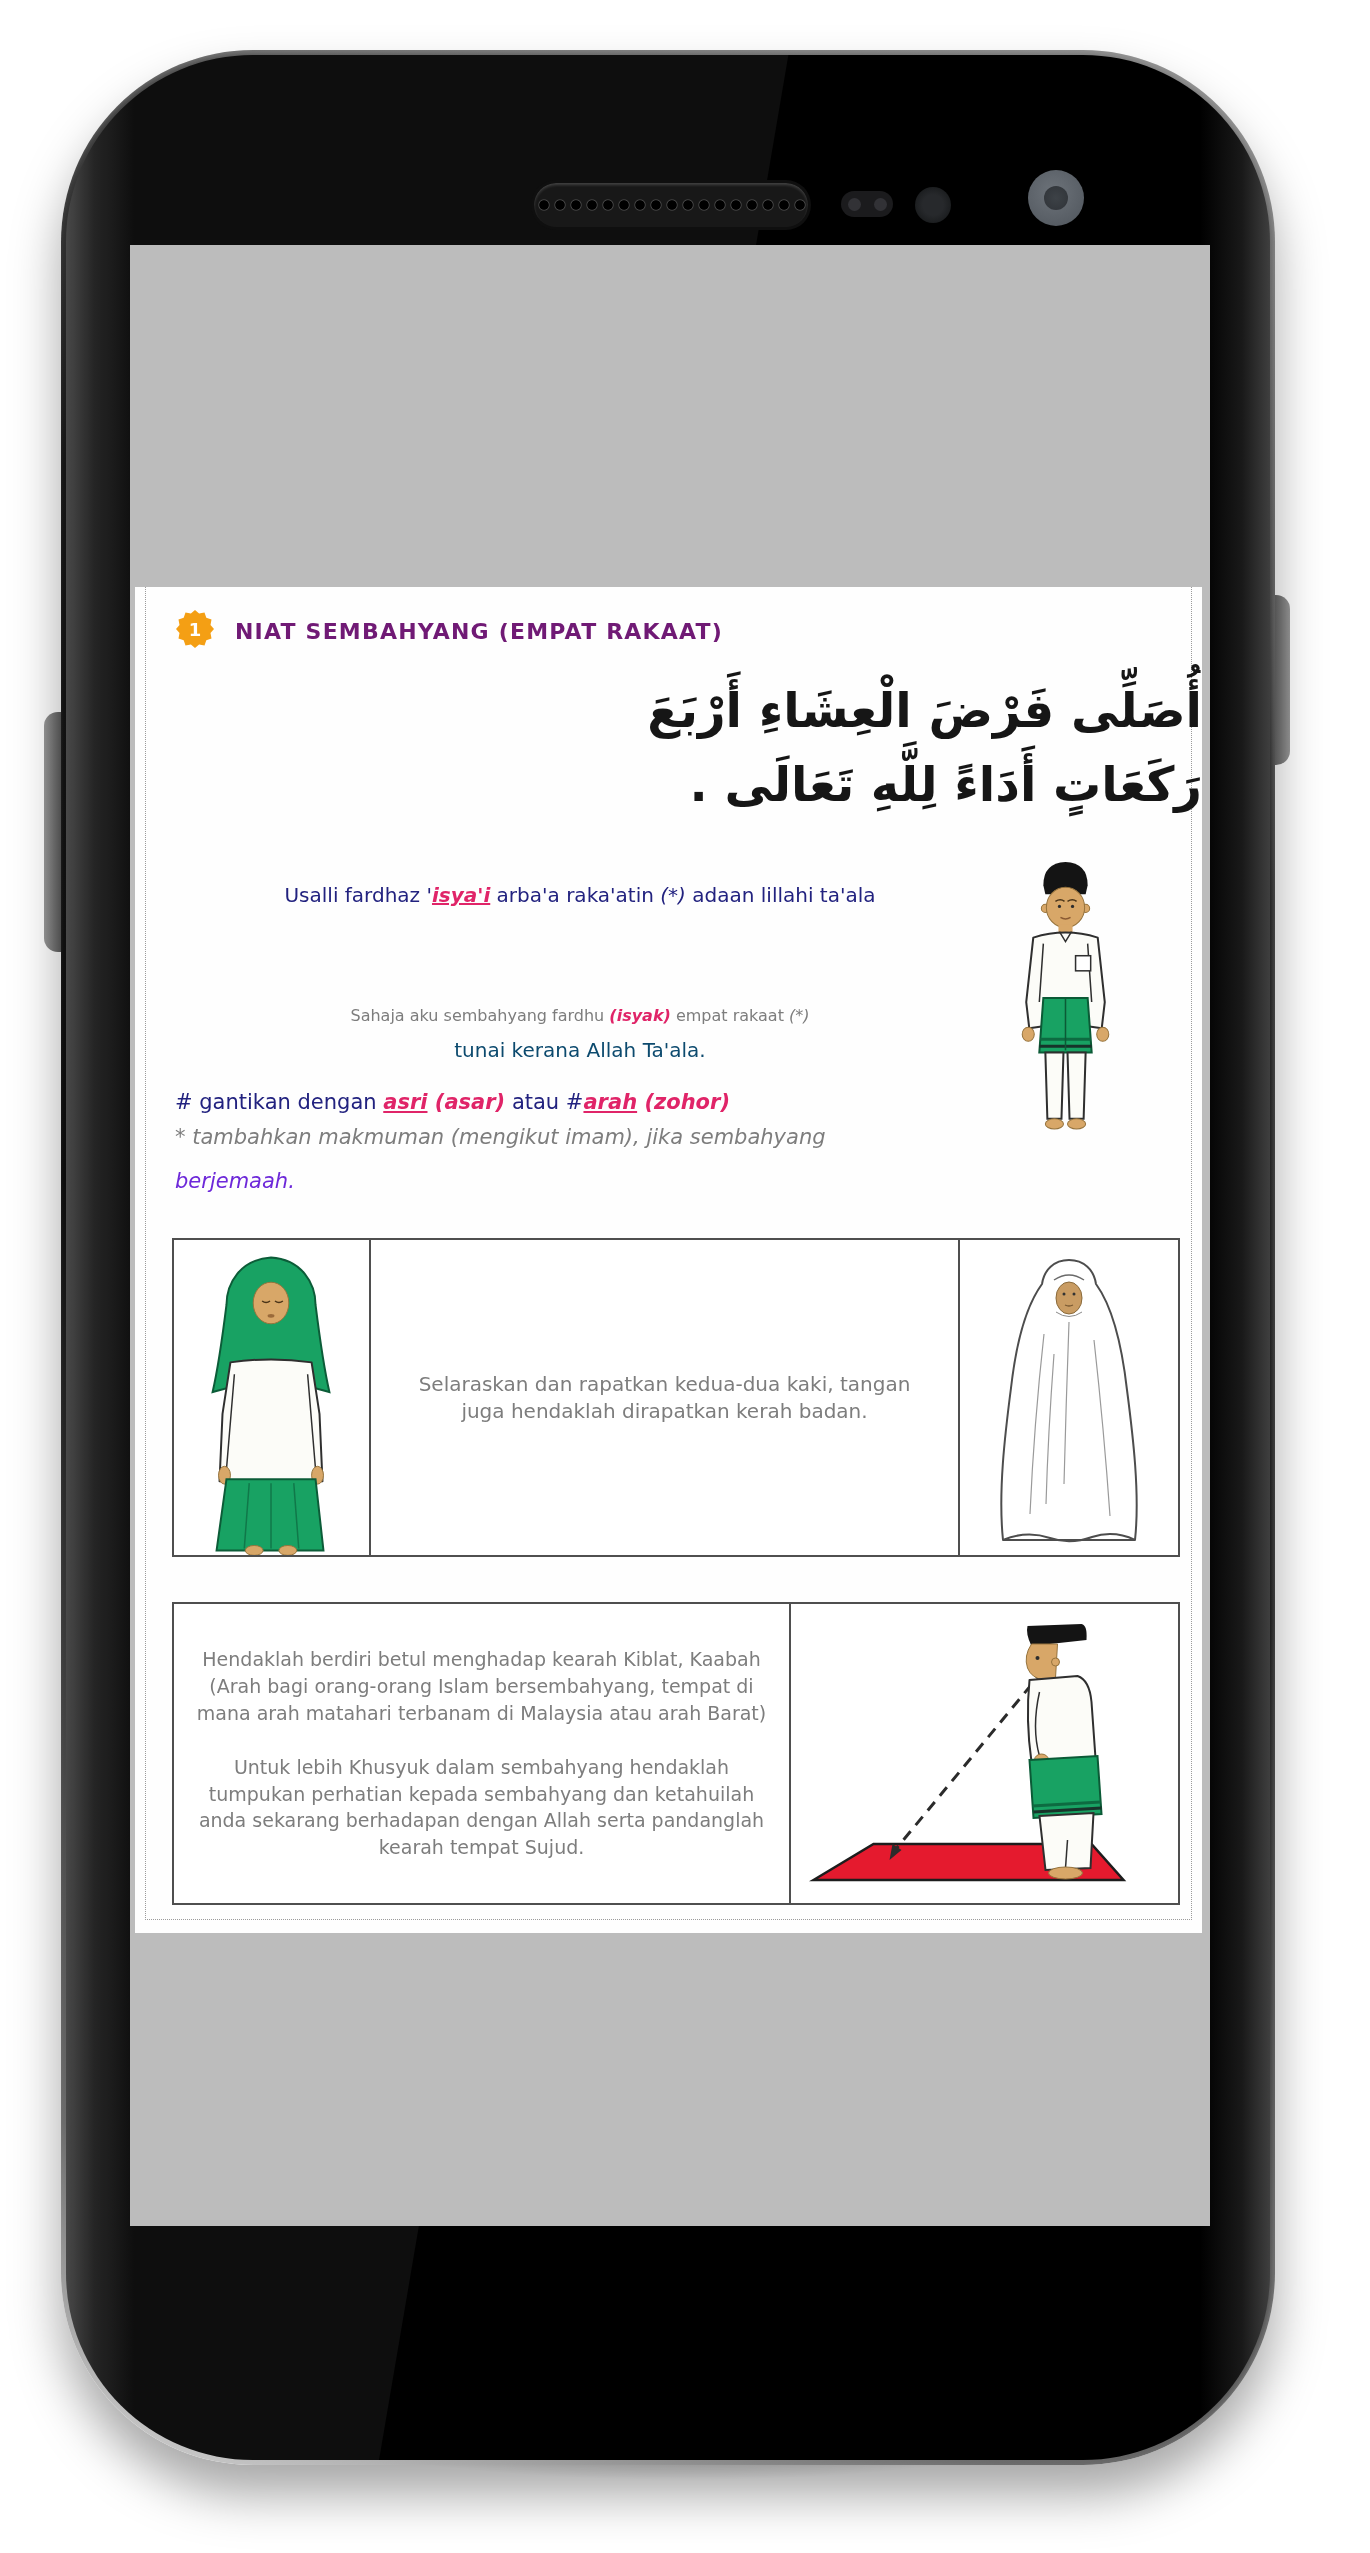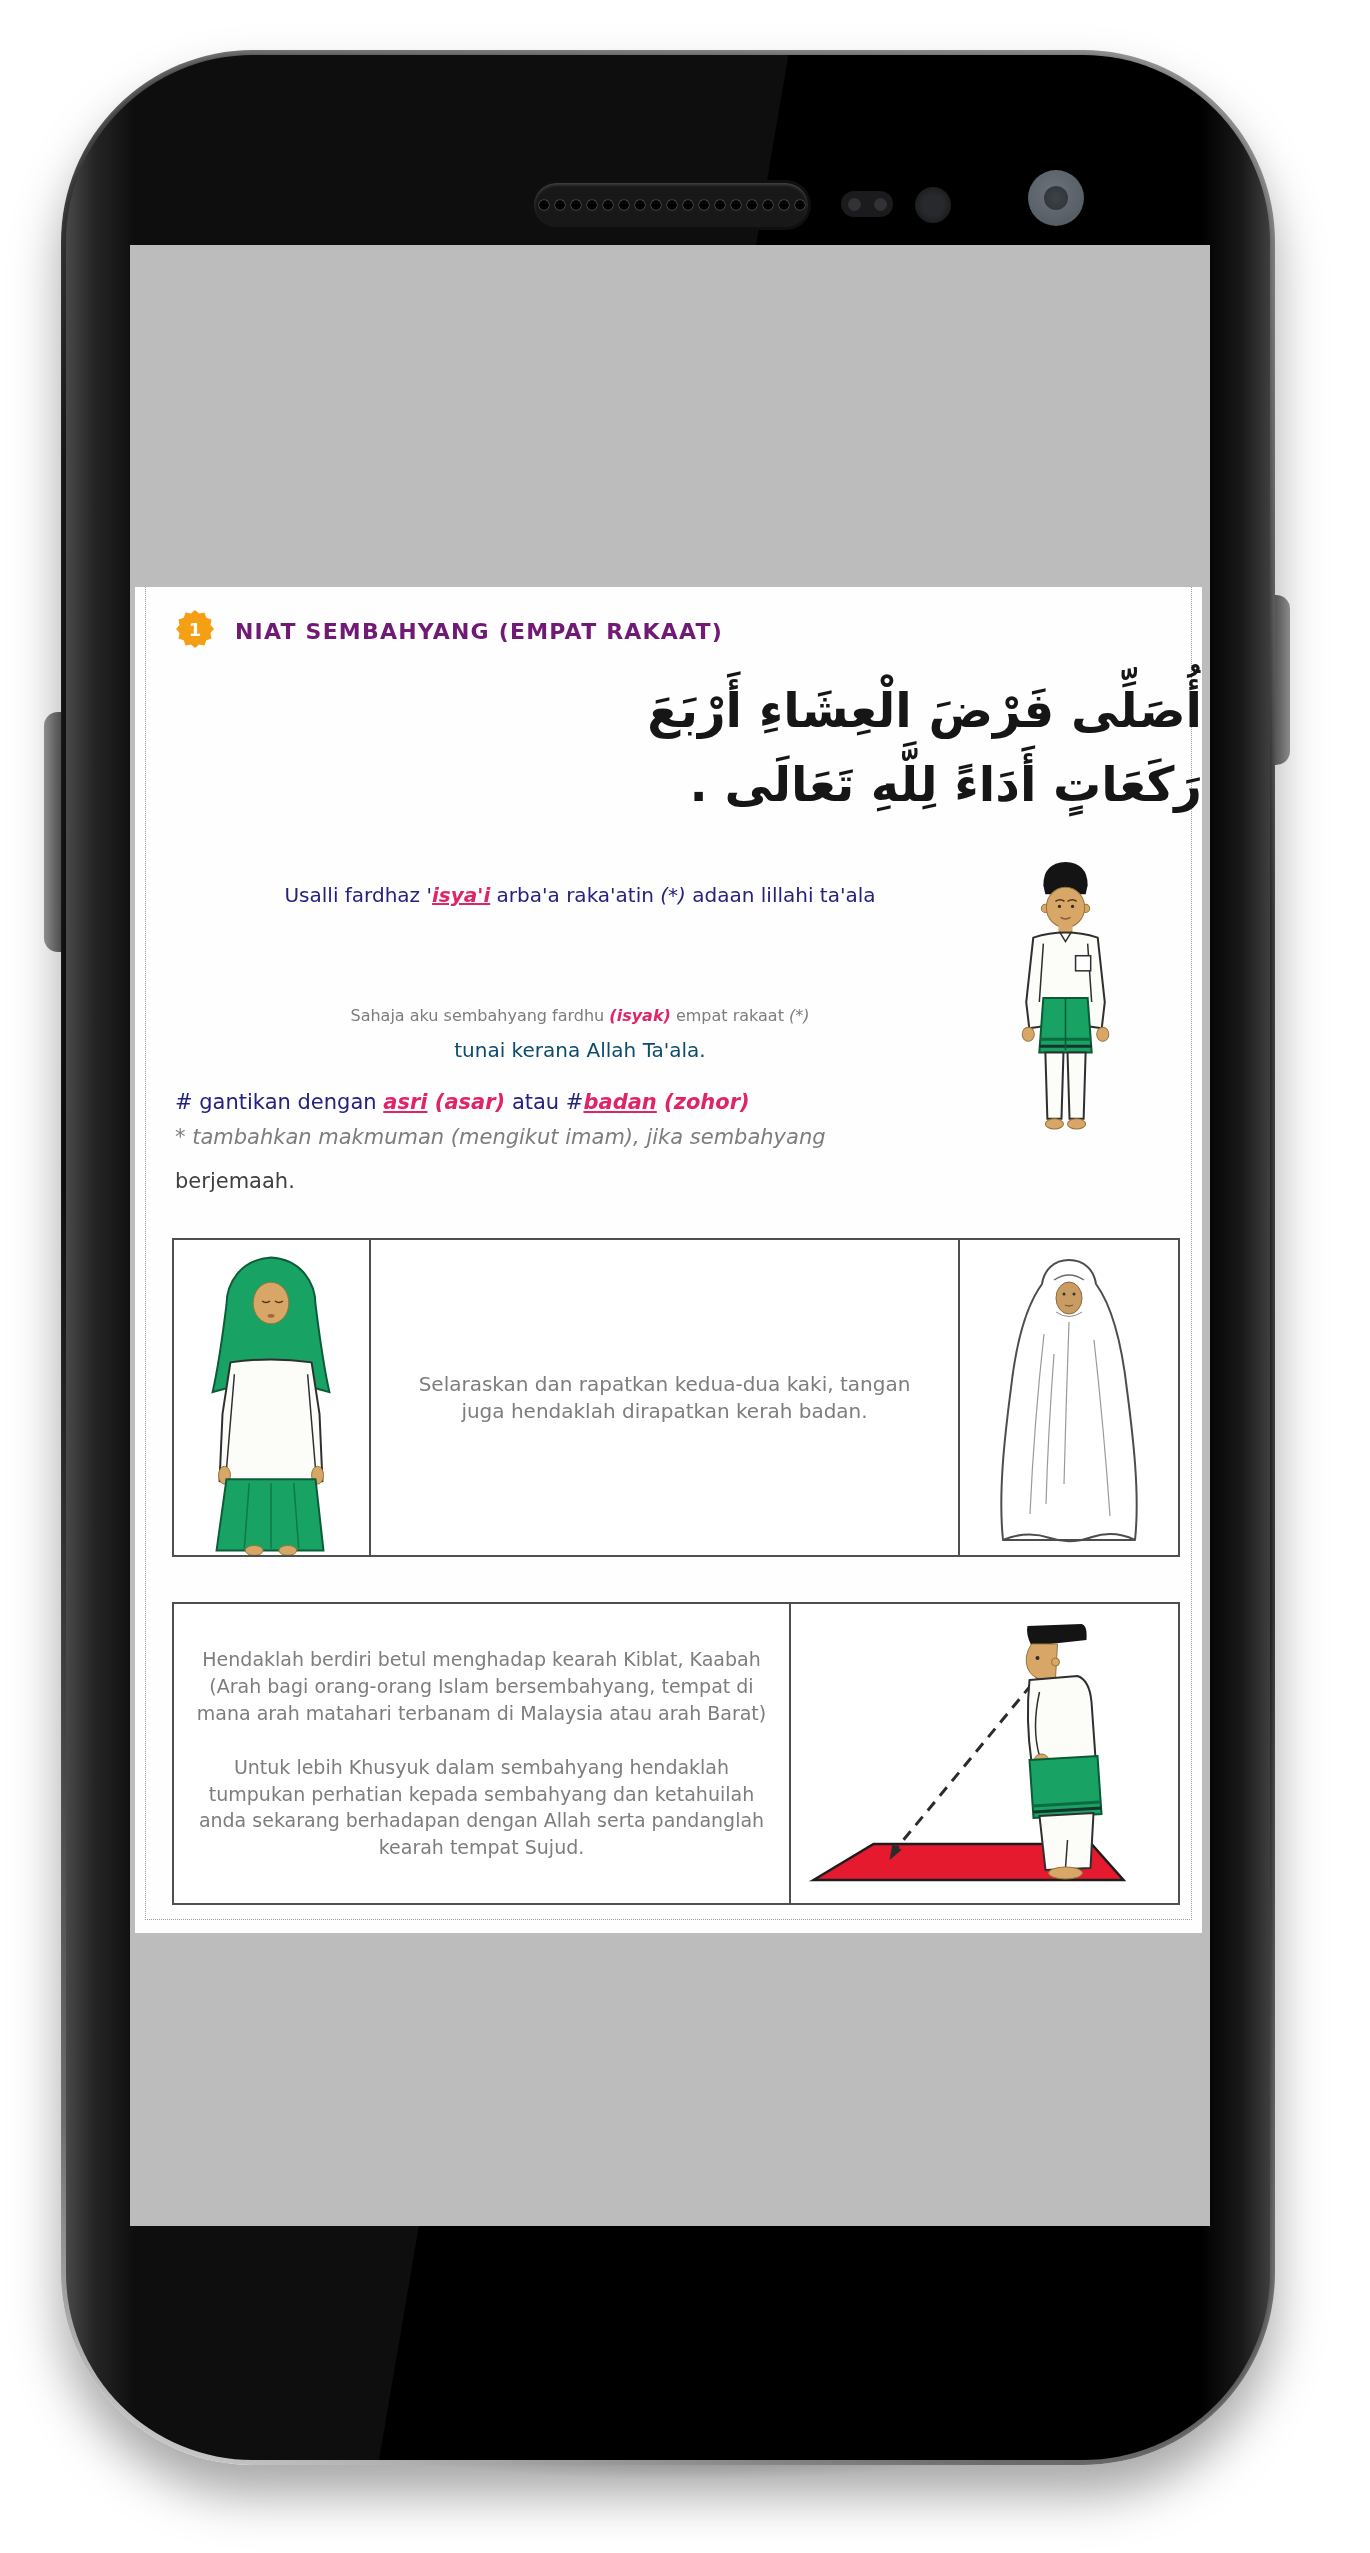--- a/index.html
+++ b/index.html
@@ -49,21 +49,21 @@
     font-size:48px;font-weight:bold;color:#161616;line-height:1.55;}
 
   .col{position:absolute;left:15px;width:860px;text-align:center;margin:0;}
   .translit{top:296px;font-size:20px;color:#22227f;}
   .ertinya{top:388px;font-size:20px;color:#7d7d7d;font-style:italic;}
   .meaning1{top:419px;font-size:16px;color:#7d7d7d;text-align:center;}
   .meaning2{top:451px;font-size:20px;color:#0c4a6e;}
   .noteline{position:absolute;left:40px;margin:0;}
   .note1{top:503px;font-size:21px;color:#22227f;}
   .note2{top:538px;font-size:21px;color:#7d7d7d;font-style:italic;}
-  .note3{top:582px;font-size:21px;color:#404040;text-align:center;}
+  .note3{top:582px;font-size:21px;color:#6d28d9;font-style:italic;text-align:center;}
 
   .lnk{color:#e02468;font-weight:bold;font-style:italic;text-decoration:underline;cursor:pointer;}
   .em-pink{color:#e02468;font-weight:bold;font-style:italic;}
   .it{font-style:italic;}
 
   .boy-front{position:absolute;left:868px;top:264px;width:126px;height:290px;}
 
   .tbl{position:absolute;left:37px;background:#fff;border:2px solid #4f4f4f;display:grid;}
   .t1{top:651px;width:1004px;height:315px;grid-template-columns:195px 1fr 220px;}
   .t2{top:1015px;width:1004px;height:299px;grid-template-columns:615px 1fr;}
@@ -112,21 +112,21 @@
           <div class="arabic">
             <div>أُصَلِّى فَرْضَ الْعِشَاءِ أَرْبَعَ</div>
             <div>رَكَعَاتٍ أَدَاءً لِلَّهِ تَعَالَى .</div>
           </div>
 
           <p class="col translit"><span>Usalli fardhaz '</span><span class="lnk">isya'i</span><span> arba'a raka'atin </span><span class="it">(*)</span><span> adaan lillahi ta'ala</span></p>
 
           <p class="col meaning1"><span>Sahaja aku sembahyang fardhu </span><span class="em-pink">(isyak)</span><span> empat rakaat </span><span class="it">(*)</span></p>
           <p class="col meaning2">tunai kerana Allah Ta'ala.</p>
 
-          <p class="noteline note1"><span># gantikan dengan </span><span class="lnk">asri</span><span class="em-pink"> (asar)</span><span> atau </span><span>#</span><span class="lnk">badan</span><span class="em-pink"> (zohor)</span></p>
+          <p class="noteline note1"><span># gantikan dengan </span><span class="lnk">asri</span><span class="em-pink"> (asar)</span><span> atau </span><span>#</span><span class="lnk">arah</span><span class="em-pink"> (zohor)</span></p>
           <p class="noteline note2">* tambahkan makmuman (mengikut imam), jika sembahyang</p>
           <p class="noteline note3">berjemaah.</p>
 
           <div class="boy-front">
             <svg viewBox="0 0 125 288" width="126" height="290">
               <path d="M40,34 Q40,12 62,11 Q84,12 84,34 L82,43 L42,43 Z" fill="#141414"></path>
               <circle cx="42" cy="57" r="4" fill="#d8a768" stroke="#96733c"></circle>
               <circle cx="82" cy="57" r="4" fill="#d8a768" stroke="#96733c"></circle>
               <ellipse cx="62" cy="56" rx="19" ry="20" fill="#d8a768" stroke="#96733c"></ellipse>
               <path d="M52,50 q5,-3 9,0 M64,50 q5,-3 9,0" stroke="#4a3418" stroke-width="1.5" fill="none"></path>

